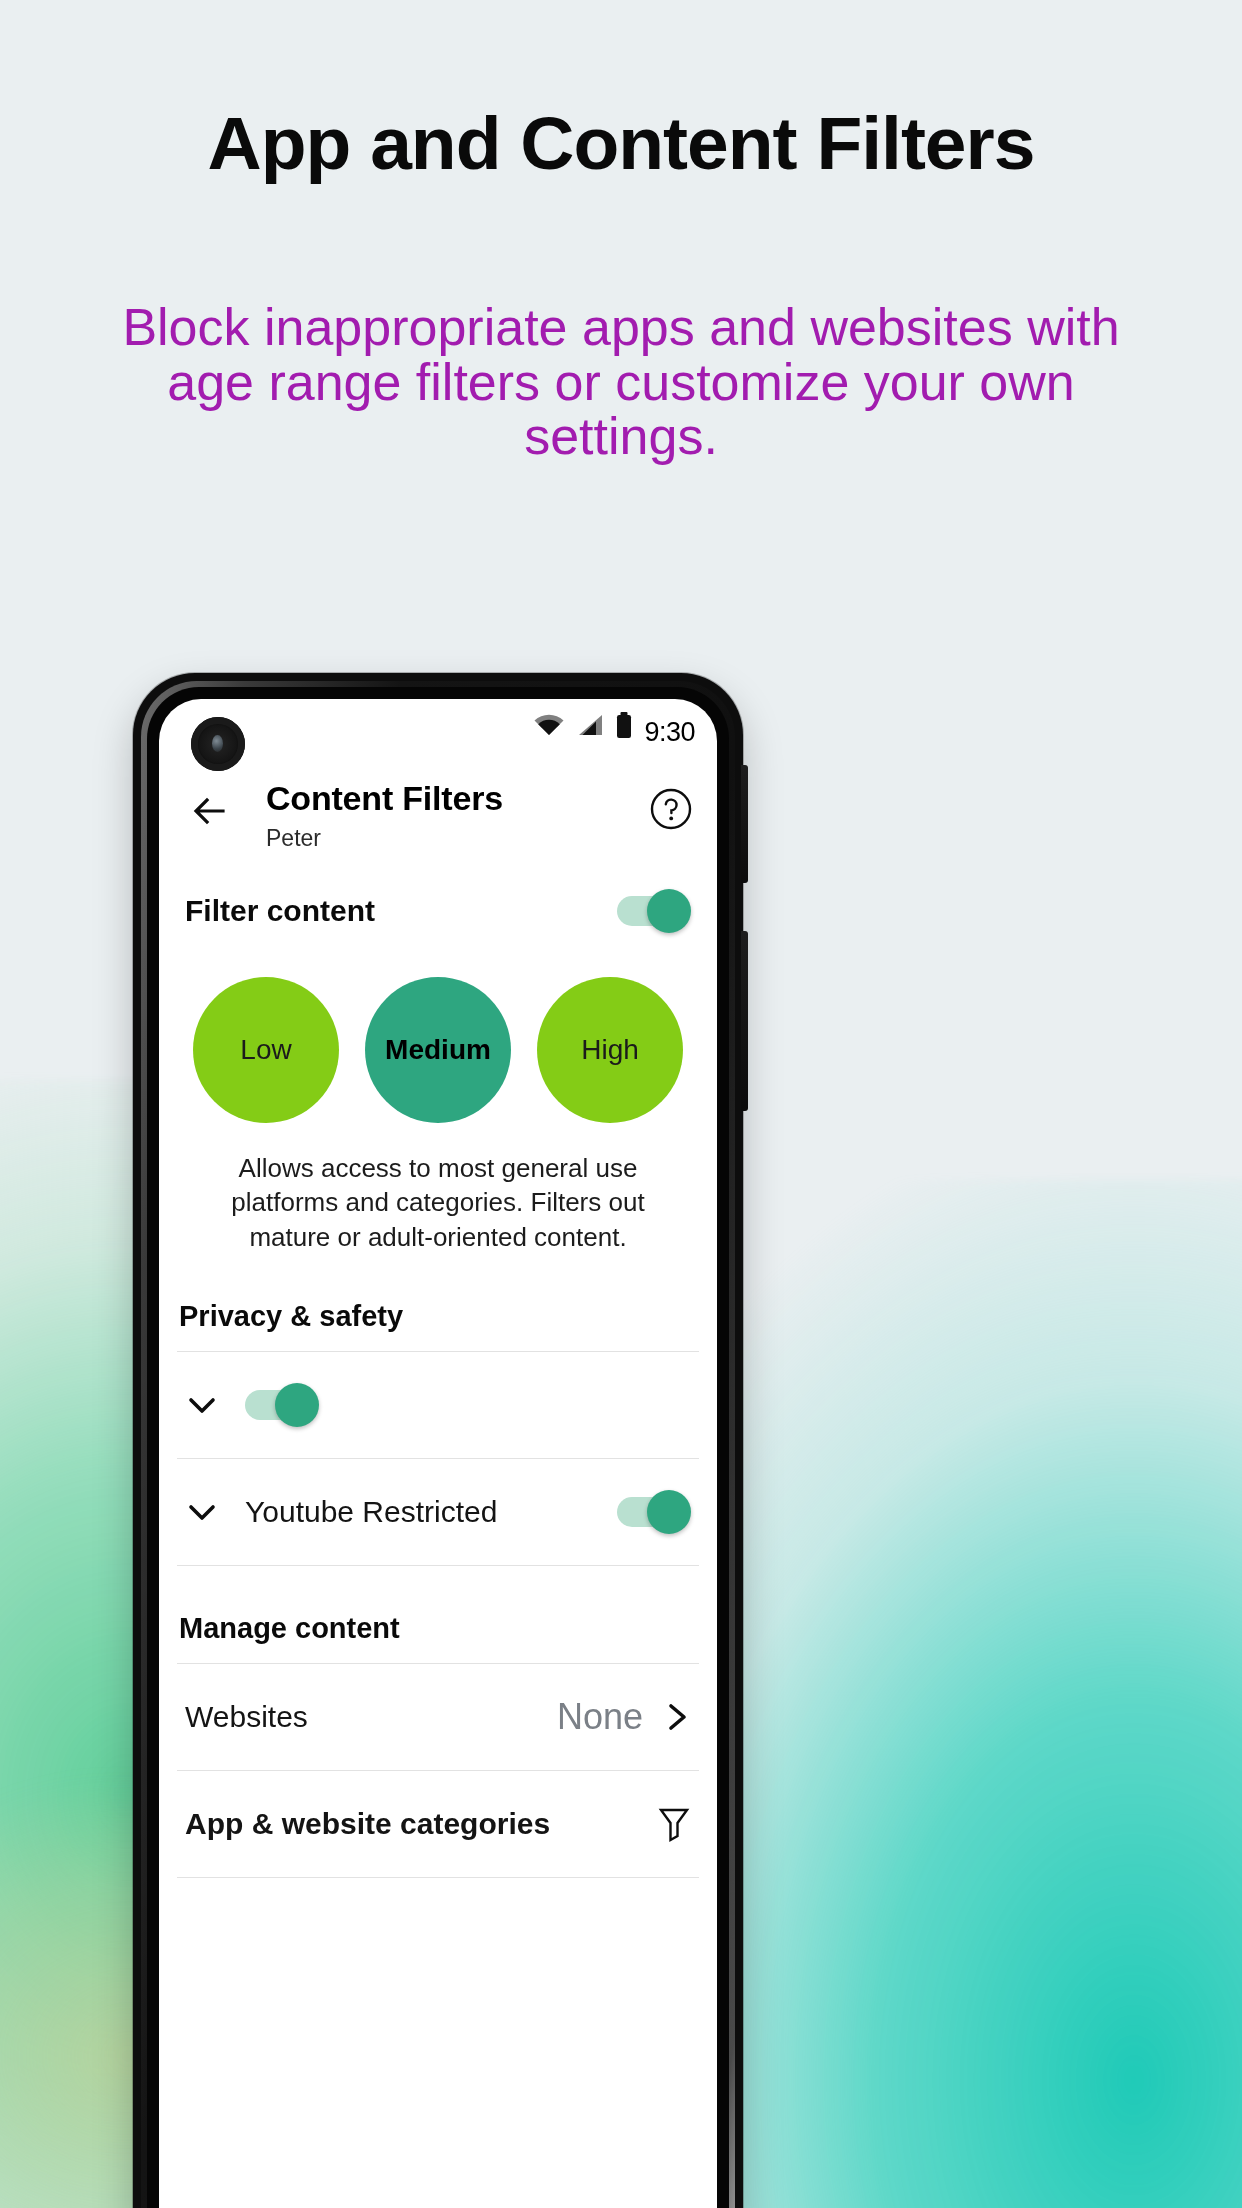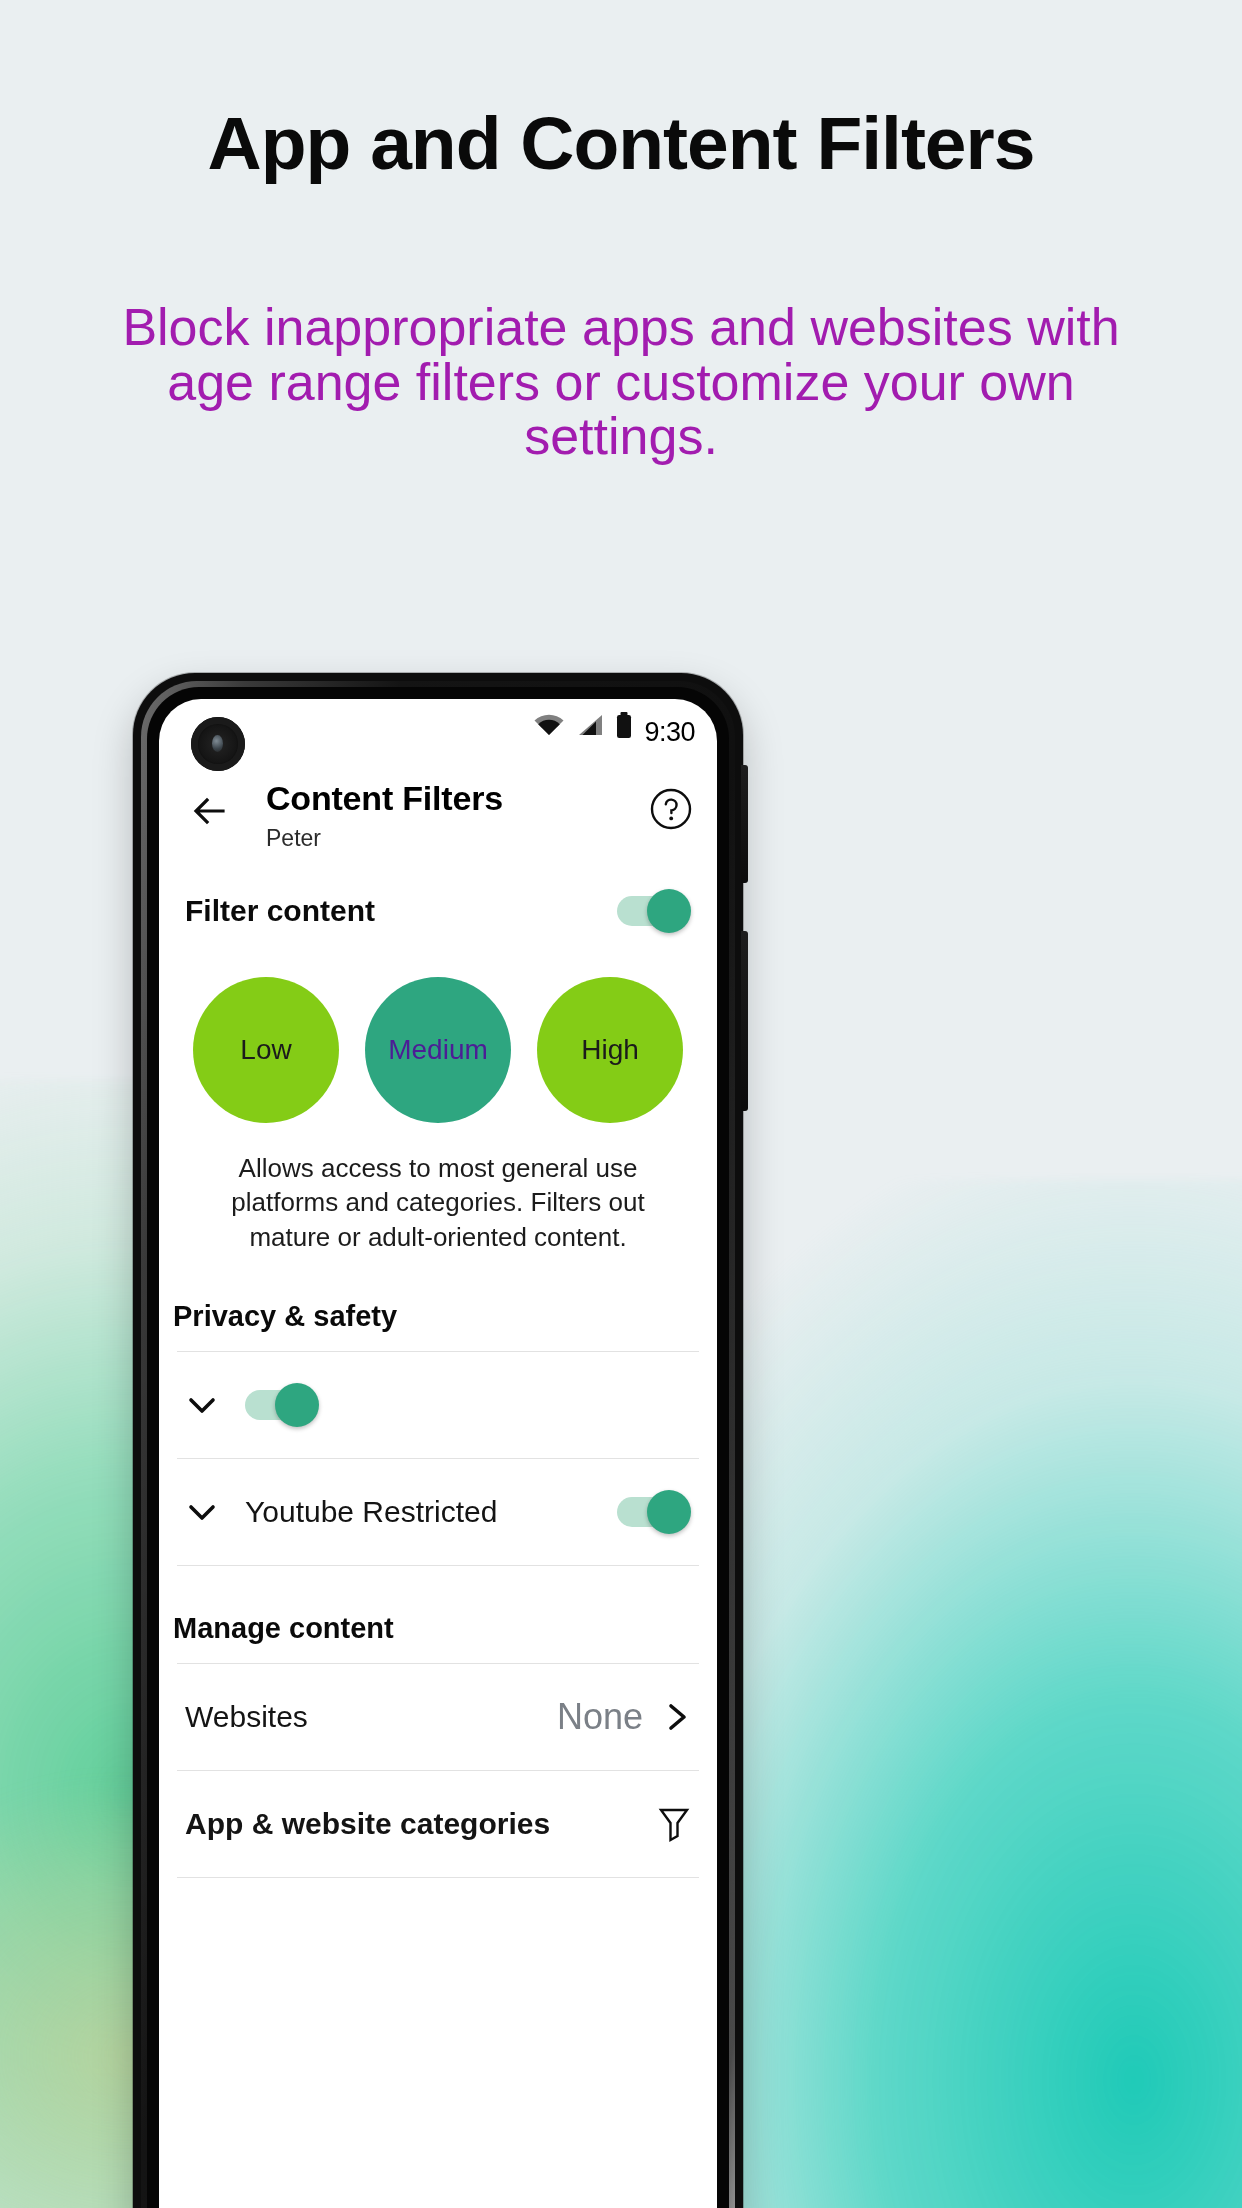--- a/index.html
+++ b/index.html
@@ -178,30 +178,30 @@
     display: flex; align-items: center; justify-content: space-between;
     padding: 18px 34px 6px 34px;
   }
   .level {
     width: 146px; height: 146px; border-radius: 50%;
     display: flex; align-items: center; justify-content: center;
     font-size: 28px; color: #1b1b1b;
     background: #84cc16;
   }
   .level.selected {
-    background: #2ea680; color: #4c1d95;
+    background: #2ea680; color: #000000; font-weight: bold;
   }
 
   .level-desc {
     padding: 22px 34px 0 34px;
     text-align: center; font-size: 26px; line-height: 1.32; color: #1c1c1c;
   }
 
   .section-head {
-    padding: 46px 26px 18px 14px;
+    padding: 46px 26px 18px 20px;
     font-size: 29px; font-weight: bold; color: #0a0a0a;
   }
   .divider { height: 1px; background: #e2e2e2; margin: 0 18px; }
 
   .list-row {
     position: relative; display: flex; align-items: center;
     height: 106px; padding: 0 26px;
   }
   .chev-down { width: 34px; height: 34px; flex: 0 0 auto; margin-right: 26px; }
   .list-label { font-size: 30px; color: #141414; flex: 1 1 auto; }

